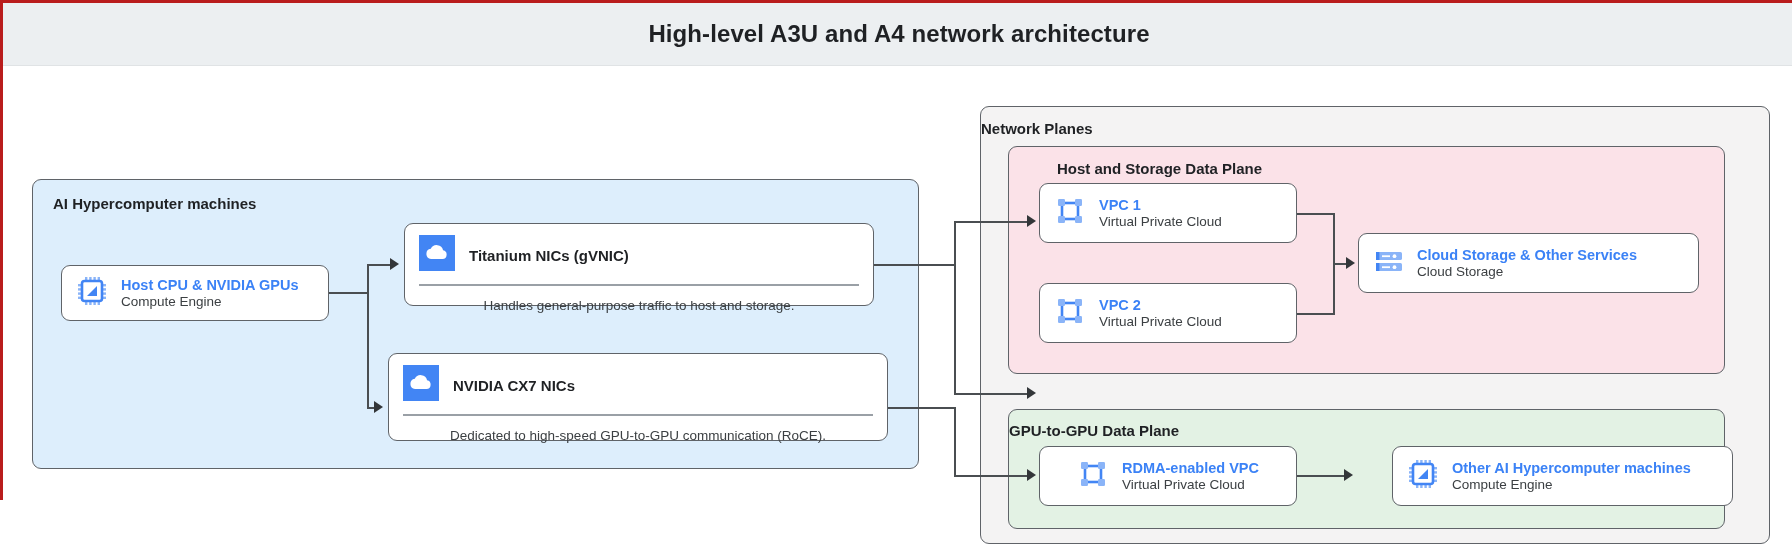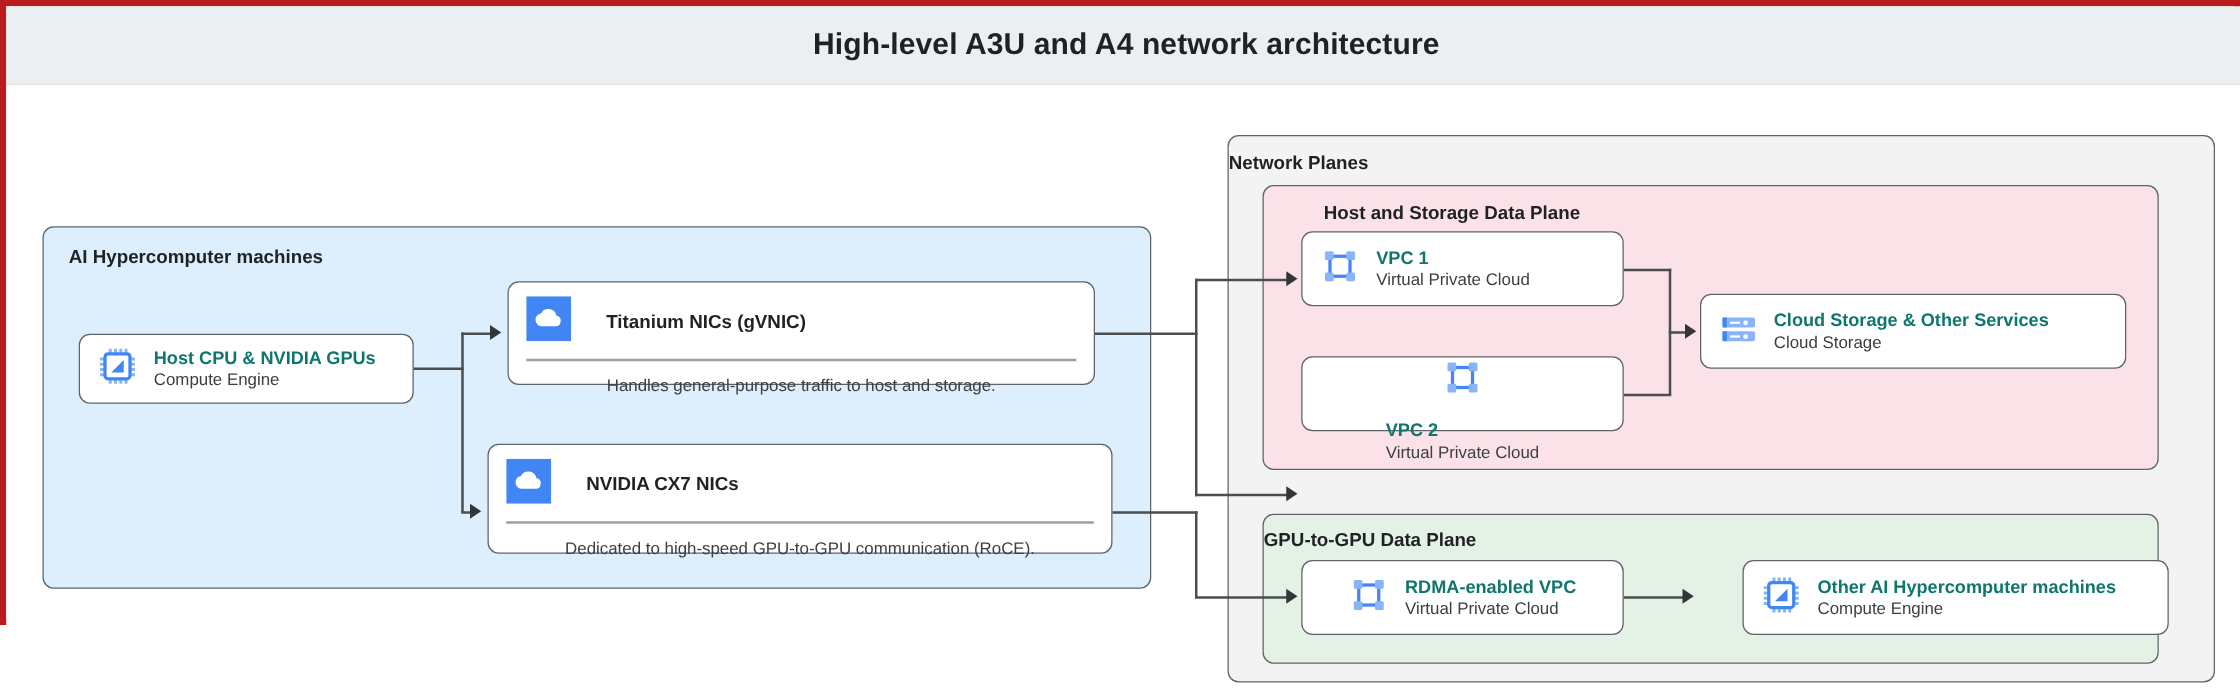--- a/index.html
+++ b/index.html
@@ -4,21 +4,21 @@
 <style>
   html,body{margin:0;padding:0;}
   body{
     width:1792px;height:560px;
     background:#ffffff;
     font-family:"Liberation Sans",sans-serif;
     color:#202124;
     overflow:hidden;
     position:relative;
   }
-  #page{position:relative;width:1792px;height:500px;box-sizing:border-box;border:5px solid #b91c1c;}
+  #page{position:relative;width:1792px;height:500px;box-sizing:border-box;border:3px solid #b91c1c;}
 
   
   .header{
     position:absolute;left:0;top:0;width:1792px;height:63px;
     background:#eceff1;
     border-bottom:1px solid #e0e3e5;
     display:flex;align-items:center;justify-content:center;
     box-sizing:border-box;
   }
   .header-title{font-size:24px;font-weight:bold;color:#1f2124;letter-spacing:.1px;}
@@ -46,30 +46,30 @@
   .grp-gpu .group-title{top:12px;}
 
   
   .node{
     position:absolute;background:#fff;
     border:1.6px solid #5f6368;border-radius:9px;
     box-sizing:border-box;display:flex;align-items:center;
     padding:0 14px;gap:13px;
   }
   .node-text{display:flex;flex-direction:column;justify-content:center;line-height:1.25;}
-  .node-title{font-size:14.5px;font-weight:bold;color:#0f766e;white-space:nowrap;}
+  .node-title{font-size:14.5px;font-weight:bold;color:#3b82f6;white-space:nowrap;}
   .node-sub{font-size:13.5px;color:#3c4043;white-space:nowrap;}
 
   
   .panel{
     position:absolute;background:#fff;
     border:1.6px solid #5f6368;border-radius:9px;
     box-sizing:border-box;
   }
-  .panel-head{display:flex;align-items:center;gap:28px;padding:11px 4px 9px 14px;border-radius:11px;}
+  .panel-head{display:flex;align-items:center;gap:14px;padding:11px 4px 9px 14px;border-radius:11px;}
   .panel-head-title{font-size:15px;font-weight:bold;color:#1f2124;}
   .panel-divider{height:1.6px;background:#9aa0a6;margin:0 14px;}
   .panel-body{
     display:flex;align-items:center;justify-content:center;
     font-size:13.5px;color:#3c4043;padding:12px 14px 10px 14px;text-align:center;
   }
 
   
   .icon{flex:0 0 auto;display:block;}
   .icon-cloud{width:36px;height:36px;}
@@ -182,21 +182,21 @@
               <rect x="21" y="21" width="7" height="7" rx="1.2"></rect>
           </g>
         </svg>
       </span>
       <span class="node-text">
         <span class="node-title">VPC 1</span>
         <span class="node-sub">Virtual Private Cloud</span>
       </span>
     </div>
 
-    <div class="node" style="left:1036px;top:217px;width:258px;height:60px;flex-direction:column;">
+    <div class="node" style="left:1036px;top:217px;width:258px;height:60px;">
       <span class="icon">
         <svg class="icon-sq" viewBox="0 0 32 32">
           <rect x="8" y="8" width="16" height="16" fill="none" stroke="#4285f4" stroke-width="2.6"></rect>
           <g fill="#8ab4f8">
             <rect x="4" y="4" width="7" height="7" rx="1.2"></rect>
               <rect x="21" y="4" width="7" height="7" rx="1.2"></rect>
             <rect x="4" y="21" width="7" height="7" rx="1.2"></rect>
               <rect x="21" y="21" width="7" height="7" rx="1.2"></rect>
           </g>
         </svg>

